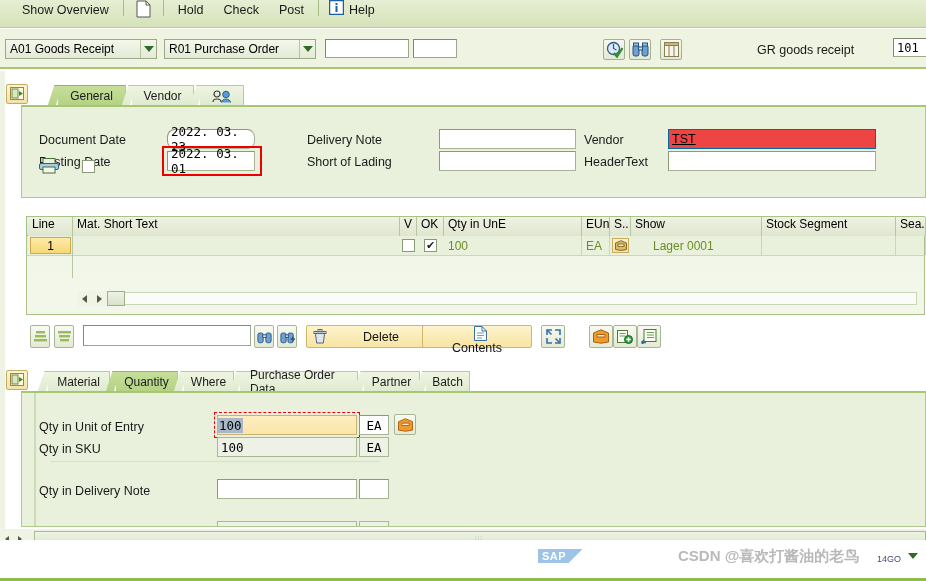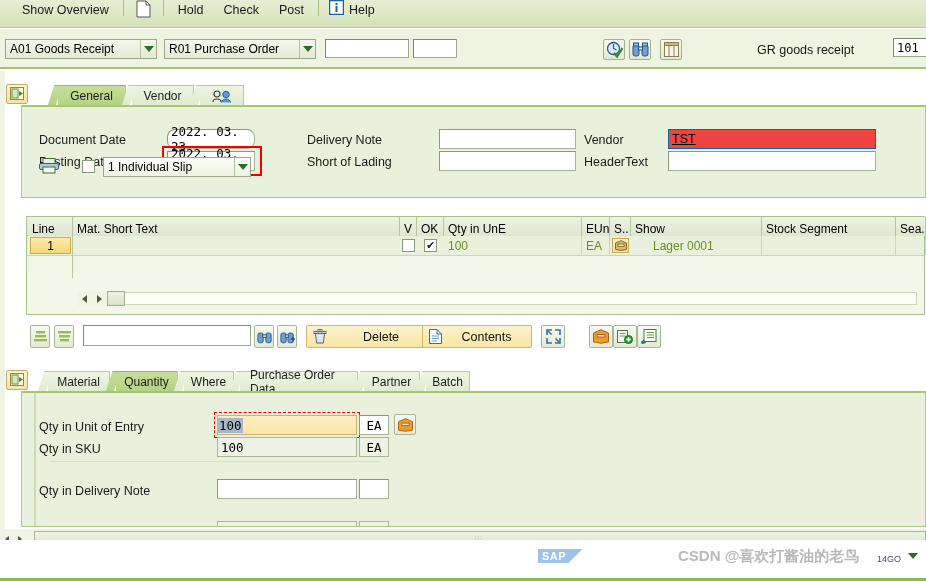--- a/index.html
+++ b/index.html
@@ -138,21 +138,21 @@
     position:absolute; background:#f3f7ea;
     border:1px solid #a9c289;
   }
   .gridhead {
     position:absolute; left:0; top:0; height:19px; width:100%;
     background: linear-gradient(to bottom,#eef2e3,#dfe6cf);
     border-bottom:1px solid #9db37e;
   }
   .hcell {
     position:absolute; top:0; height:19px; font-size:12px;
-    display:flex; align-items:flex-end; padding-left:4px;
+    display:flex; align-items:flex-start; padding-left:4px;
     border-right:1px solid #b6c69e; color:#000;
     overflow:hidden; white-space:nowrap;
     background: linear-gradient(to bottom,#eef2e3,#dfe6cf);
     cursor:pointer;
   }
   .rowline { position:absolute; height:19px; width:100%; }
   .row1 { background:#e9f0dc; }
   .row2 { background:#f1f6e8; }
   .dcell {
     position:absolute; height:19px; font-size:12px;
@@ -366,26 +366,20 @@
     <div class="redbox" style="left:140px; top:39px; width:100px; height:30px;"></div>
 
     <div class="printer-icon" style="left:17px; top:49px; top:51px;">
       <svg width="20" height="16" viewBox="0 0 20 16">
         <rect x="4" y="0.5" width="12" height="5" fill="#e9f2dc" stroke="#4b6b3a"></rect>
         <rect x="0.5" y="5.5" width="19" height="6" rx="1.5" fill="#a8cce0" stroke="#35617c"></rect>
         <rect x="4" y="9" width="12" height="6" fill="#f2f8e8" stroke="#4b6b3a"></rect>
       </svg>
     </div>
     <div class="chkbox" style="left:60px; top:53px;"></div>
-    <div class="sapselect" style="left:81px; top:50px; width:148px; background:linear-gradient(to bottom,#fcfdf9,#eef3e4);">
-      <span>1 Individual Slip</span>
-      <span class="caret">
-          <span class="tri-down"></span>
-        </span>
-    </div>
 
     <div class="flabel" style="left:285px; top:26px;">Delivery Note</div>
     <input class="finput" style="left: 417px; top: 22px; width: 137px; font-family: &quot;Liberation Sans&quot;, sans-serif;" value="">
 
     <div class="flabel" style="left:285px; top:48px;">Short of Lading</div>
     <input class="finput" style="left: 417px; top: 44px; width: 137px; font-family: &quot;Liberation Sans&quot;, sans-serif;" value="">
 
     <div class="flabel" style="left:562px; top:26px;">Vendor</div>
     <div class="finput vendorfield" style="left:646px; top:22px; width:208px;">
       <span class="uline">TST</span>
@@ -512,21 +506,21 @@
     <span style="margin-left:6px; display:flex;">
       <svg width="14" height="15" viewBox="0 0 14 15">
         <rect x="1" y="2.5" width="12" height="2" fill="#bfc9d4" stroke="#5b6775"></rect>
         <path d="M2.5 4.5 L3.6 14 H10.4 L11.5 4.5 Z" fill="#dfe6ee" stroke="#5b6775"></path>
         <rect x="5" y="0.5" width="4" height="2" fill="#bfc9d4" stroke="#5b6775"></rect>
       </svg>
     </span>
     <span class="lbl">Delete</span>
   </div>
 
-  <div class="sbtn" style="left:422px; top:325px; width:110px;">
+  <div class="sbtn" style="left:422px; top:325px; width:110px;flex-direction:column;">
     <span style="margin-left:6px; display:flex;">
       <svg width="13" height="15" viewBox="0 0 13 15">
         <path d="M0.5 0.5 H8 L12.5 5 V14.5 H0.5 Z" fill="#fbfdff" stroke="#3a6da0"></path>
         <path d="M8 0.5 V5 H12.5" fill="none" stroke="#3a6da0"></path>
         <line x1="3" y1="7" x2="10" y2="7" stroke="#6f9dc9"></line>
         <line x1="3" y1="9.5" x2="10" y2="9.5" stroke="#6f9dc9"></line>
         <line x1="3" y1="12" x2="8" y2="12" stroke="#6f9dc9"></line>
       </svg>
     </span>
     <span class="lbl">Contents</span>

